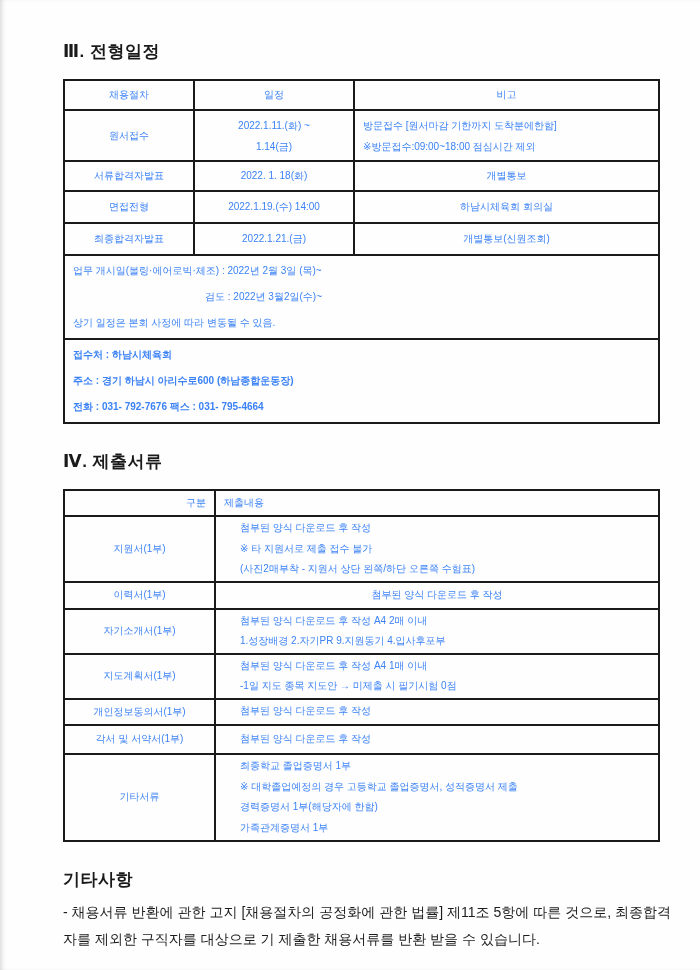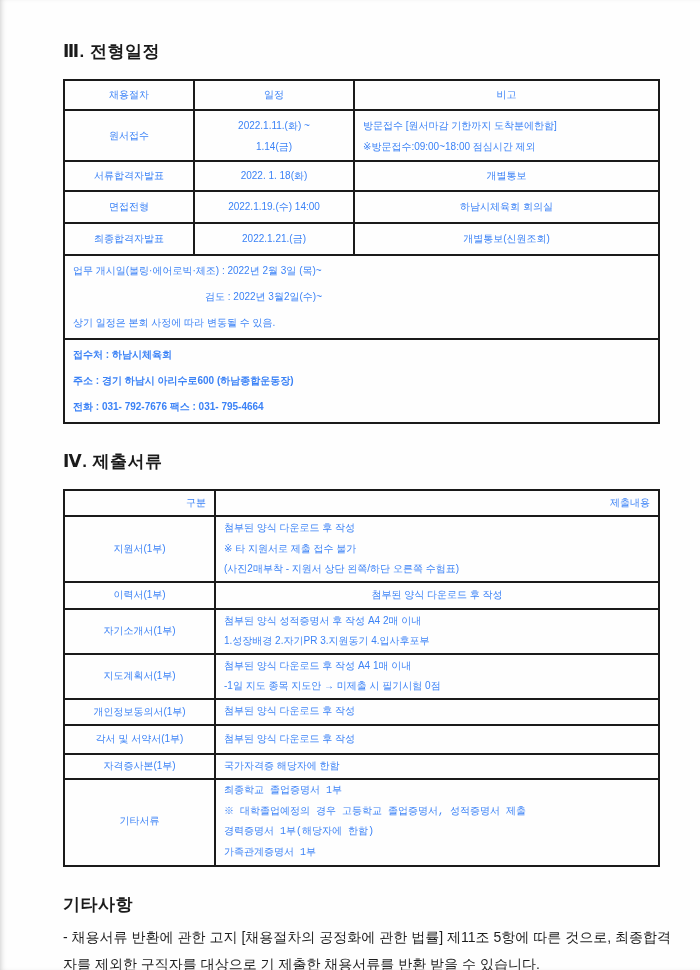--- a/index.html
+++ b/index.html
@@ -47,29 +47,29 @@
   #schedule-table .h-row th { height: 30px; }
   #schedule-table .r0 td { height: 51px; }
   #schedule-table .r1 td { height: 30px; margin-left: 33px; }
   #schedule-table .r2 td { height: 32px; }
   #schedule-table .r3 td { height: 32px; }
   #schedule-table .note-row td { height: 81px; vertical-align: middle; }
   #schedule-table .contact-row td { height: 80px; vertical-align: middle; font-weight: bold; }
   
   #documents-table { margin-top: 6px; }
   #documents-table th { height: 25px; text-align: right; }
-  #documents-table td { padding: 1px 8px; }
+  #documents-table td { padding: 1px 24px; }
   #documents-table .d0 td { height: 65px; }
   #documents-table .d1 td { height: 27px; text-align: center; }
   #documents-table .d2 td { height: 43px; }
   #documents-table .d3 td { height: 40px; }
   #documents-table .d4 td { height: 26px; }
   #documents-table .d5 td { height: 29px; }
   #documents-table .d6 td { height: 25px; }
-  #documents-table .d7 td { height: 87px; font-family: Liberation Mono, monospace; }
+  #documents-table .d7 td { height: 87px; }
   #documents-table .ln { line-height: 20.5px; }
   .gap-1 { height: 26px; }
   .gap-2 { height: 26px; }
   .other-para {
     width: 608px;
     margin-top: 8px;
     font-size: 14px;
     line-height: 27px;
     text-align: justify;
     word-break: break-all;
@@ -143,66 +143,60 @@
   <h2 class="sec-heading">Ⅳ. 제출서류</h2>
 
   <table class="doc-table" id="documents-table">
     <colgroup>
       <col style="width:151px">
         <col style="width:444px">
     </colgroup>
     <tbody>
         <tr>
       <th>구분</th>
-      <th class="c-left" style="text-align:right">제출내용</th>
+      <th class="c-left" style="text-align:left">제출내용</th>
     </tr>
     <tr class="d0">
       <td class="c-center">지원서(1부)</td>
       <td class="c-left">
         <div class="ln">첨부된 양식 다운로드 후 작성</div>
         <div class="ln">※ 타 지원서로 제출 접수 불가</div>
         <div class="ln">(사진2매부착 - 지원서 상단 왼쪽/하단 오른쪽 수험표)</div>
       </td>
     </tr>
     <tr class="d1">
       <td class="c-center">이력서(1부)</td>
       <td class="c-left">
         <div class="ln">첨부된 양식 다운로드 후 작성</div>
       </td>
     </tr>
     <tr class="d2">
       <td class="c-center">자기소개서(1부)</td>
       <td class="c-left">
-        <div class="ln">첨부된 양식 성적증명서 후 작성 A4 2매 이내</div>
-        <div class="ln">1.성장배경 2.자기PR 3.지원동기 4.입사후포부</div>
+        <div class="ln">첨부된 양식 다운로드 후 작성 A4 2매 이내</div>
+        <div class="ln">1.성장배경 2.자기PR 9.지원동기 4.입사후포부</div>
       </td>
     </tr>
     <tr class="d3">
       <td class="c-center">지도계획서(1부)</td>
       <td class="c-left">
         <div class="ln">첨부된 양식 다운로드 후 작성 A4 1매 이내</div>
         <div class="ln">-1일 지도 종목 지도안 → 미제출 시 필기시험 0점</div>
       </td>
     </tr>
     <tr class="d4">
       <td class="c-center">개인정보동의서(1부)</td>
       <td class="c-left">
         <div class="ln">첨부된 양식 다운로드 후 작성</div>
       </td>
     </tr>
     <tr class="d5">
       <td class="c-center">각서 및 서약서(1부)</td>
       <td class="c-left">
         <div class="ln">첨부된 양식 다운로드 후 작성</div>
-      </td>
-    </tr>
-    <tr class="d6">
-      <td class="c-center">자격증사본(1부)</td>
-      <td class="c-left">
-        <div class="ln">국가자격증 해당자에 한함</div>
       </td>
     </tr>
     <tr class="d7">
       <td class="c-center">기타서류</td>
       <td class="c-left">
         <div class="ln">최종학교 졸업증명서 1부</div>
         <div class="ln">※ 대학졸업예정의 경우 고등학교 졸업증명서, 성적증명서 제출</div>
         <div class="ln">경력증명서 1부(해당자에 한함)</div>
         <div class="ln">가족관계증명서 1부</div>
       </td>

